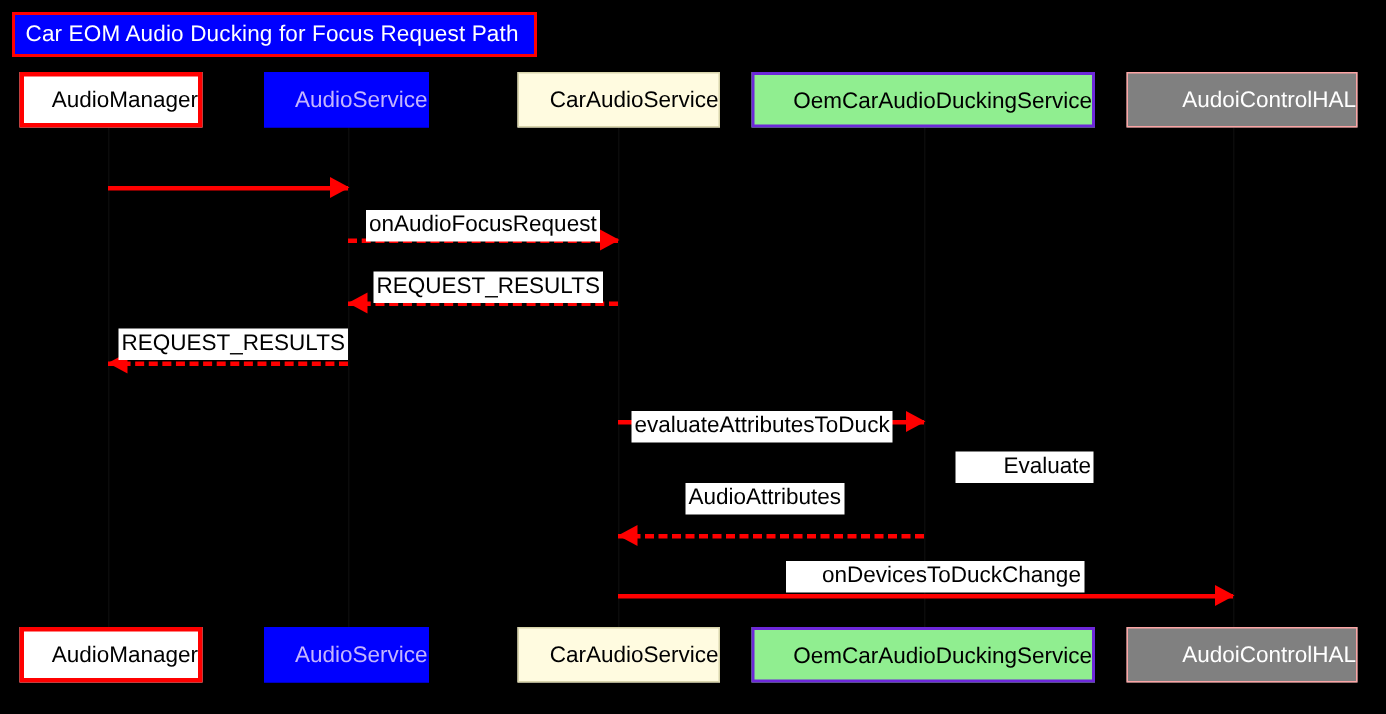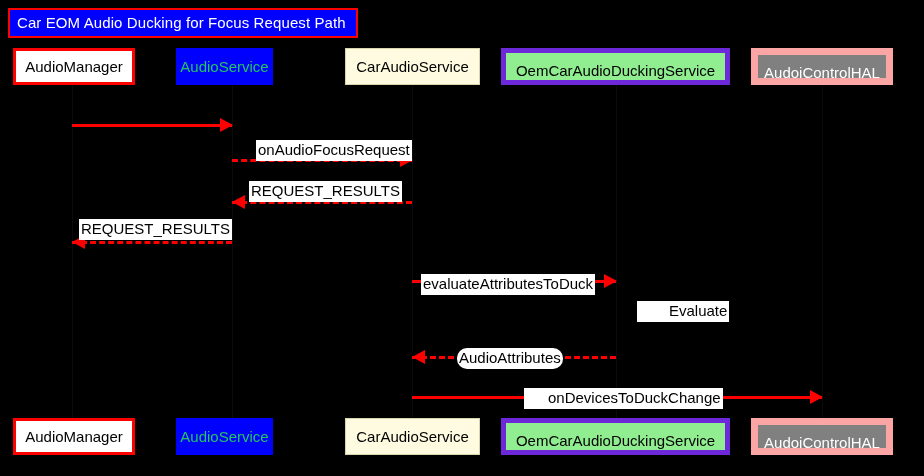--- a/index.html
+++ b/index.html
@@ -35,63 +35,63 @@
     line-height: 26px;
     padding-left: 7px;
     white-space: nowrap;
     letter-spacing: 0.1px;
   }
 
   
   .participant {
     position: absolute;
     box-sizing: border-box;
-    text-align: center;
+    text-align: right;
     white-space: nowrap;
     font-size: 15px;
     height: 37px;
     line-height: 35px;
   }
   .participant.top  { top: 48px; }
   .participant.bot  { top: 418px; }
 
   .p-audiomanager {
     left: 13px;
     width: 122px;
     background: #ffffff;
     border: 3px solid #ff0000;
     color: #000000;
     line-height: 31px;
   }
   .p-audioservice {
     left: 176px;
-    width: 97px;
+    width: 110px;
     background: #0000ff;
     border: 1px solid #0000ff;
-    color: #22c55e;
+    color: #c4b5fd;
   }
   .p-caraudioservice {
     left: 345px;
     width: 135px;
     background: #fffbe0;
     border: 1px solid #d8d4ab;
     color: #000000;
   }
   .p-oemduck {
     left: 501px;
     width: 229px;
     background: #90ee90;
-    border: 5px solid #6d28d9;
+    border: 2px solid #6d28d9;
     color: #000000;
   }
   .p-hal {
     left: 751px;
-    width: 142px;
+    width: 154px;
     background: #808080;
-    border: 7px solid #fca5a5;
+    border: 1px solid #fca5a5;
     color: #ffffff;
   }
 
   
   .lifeline {
     position: absolute;
     top: 85px;
     width: 1px;
     height: 333px;
     background: #0b0b0b;
@@ -174,21 +174,21 @@
 
   <div class="msg" style="left:72px; top:124px;">
     <div class="msg-line" style="width:160px;"></div>
     <div class="arrow-head right" style="left:148px;"></div>
   </div>
 
   <div class="msg" style="left:232px; top:159px;">
     <div class="msg-line dashed" style="width:180px;"></div>
     <div class="arrow-head right" style="left:168px;"></div>
   </div>
-  <div class="msg-label" style="left:256px; top:140px;">onAudioFocusRequest</div>
+  <div class="msg-label" style="left:244px; top:140px;">onAudioFocusRequest</div>
 
   <div class="msg" style="left:232px; top:201px;">
     <div class="msg-line dashed" style="width:180px;"></div>
     <div class="arrow-head left" style="left:0px;"></div>
   </div>
   <div class="msg-label" style="left:249px; top:181px;">REQUEST_RESULTS</div>
 
   <div class="msg" style="left:72px; top:241px;">
     <div class="msg-line dashed" style="width:160px;"></div>
     <div class="arrow-head left" style="left:0px;"></div>
@@ -200,21 +200,21 @@
     <div class="arrow-head right" style="left:192px;"></div>
   </div>
   <div class="msg-label" style="left:421px; top:274px;">evaluateAttributesToDuck</div>
 
   <div class="note-label" style="left:637px; top:301px;padding-left:32px;">Evaluate</div>
 
   <div class="msg" style="left:412px; top:356px;">
     <div class="msg-line dashed" style="width:204px;"></div>
     <div class="arrow-head left" style="left:0px;"></div>
   </div>
-  <div class="msg-label" style="left:457px; top:348px;border-radius:10px;">AudioAttributes</div>
+  <div class="msg-label" style="left:457px; top:322px;">AudioAttributes</div>
 
   <div class="msg" style="left:412px; top:396px;">
     <div class="msg-line" style="width:410px;"></div>
     <div class="arrow-head right" style="left:398px;"></div>
   </div>
-  <div class="msg-label" style="left:524px; top:388px;padding-left:24px;">onDevicesToDuckChange</div>
+  <div class="msg-label" style="left:524px; top:374px;padding-left:24px;">onDevicesToDuckChange</div>
 
 </div>
 
 </body></html>

